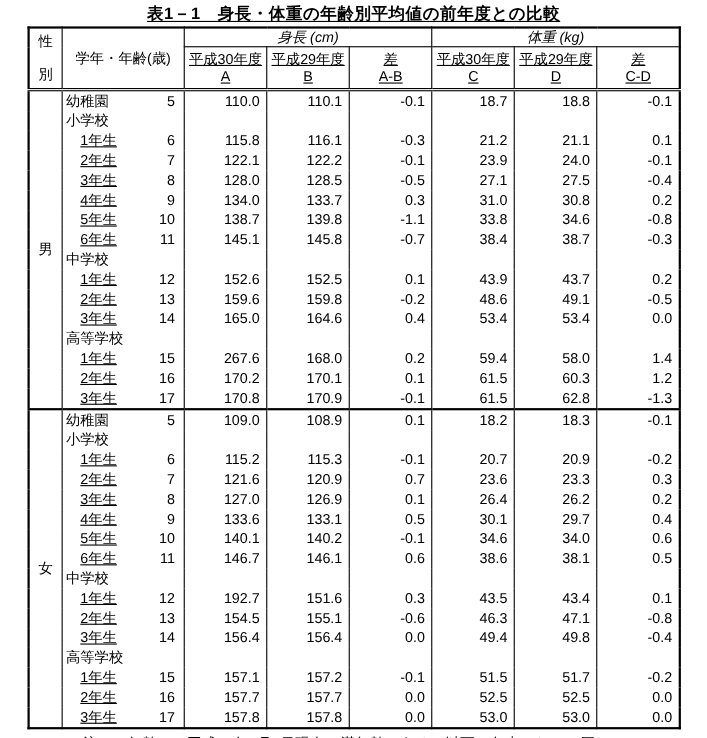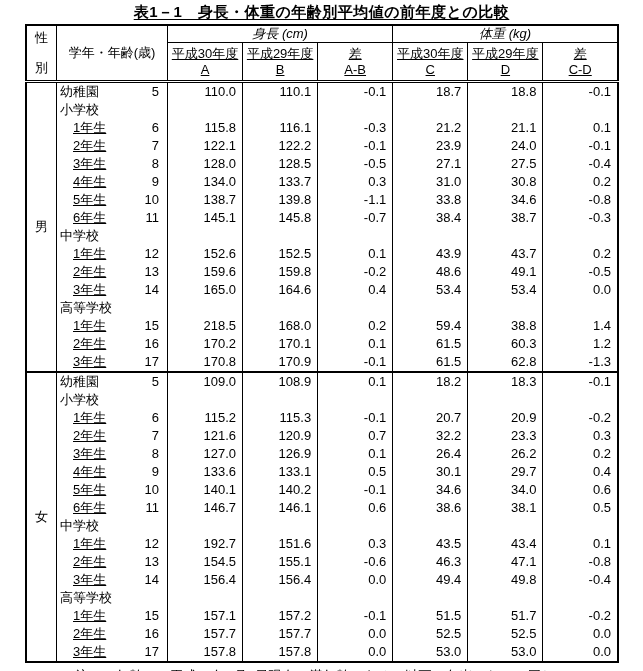--- a/index.html
+++ b/index.html
@@ -316,25 +316,25 @@
         <td class="num-cell"></td>
         <td class="num-cell"></td>
       </tr>
       <tr>
         <td class="grade-cell">
           <div class="grade-flex">
             <span class="grade-label indent">1年生</span>
             <span class="age">15</span>
           </div>
         </td>
-        <td class="num-cell">218.5</td>
+        <td class="num-cell">267.6</td>
         <td class="num-cell">168.0</td>
         <td class="num-cell">0.2</td>
         <td class="num-cell">59.4</td>
-        <td class="num-cell">38.8</td>
+        <td class="num-cell">58.0</td>
         <td class="num-cell">1.4</td>
       </tr>
       <tr>
         <td class="grade-cell">
           <div class="grade-flex">
             <span class="grade-label indent">2年生</span>
             <span class="age">16</span>
           </div>
         </td>
         <td class="num-cell">170.2</td>
@@ -404,21 +404,21 @@
       <tr>
         <td class="grade-cell">
           <div class="grade-flex">
             <span class="grade-label indent">2年生</span>
             <span class="age">7</span>
           </div>
         </td>
         <td class="num-cell">121.6</td>
         <td class="num-cell">120.9</td>
         <td class="num-cell">0.7</td>
-        <td class="num-cell">32.2</td>
+        <td class="num-cell">23.6</td>
         <td class="num-cell">23.3</td>
         <td class="num-cell">0.3</td>
       </tr>
       <tr>
         <td class="grade-cell">
           <div class="grade-flex">
             <span class="grade-label indent">3年生</span>
             <span class="age">8</span>
           </div>
         </td>

